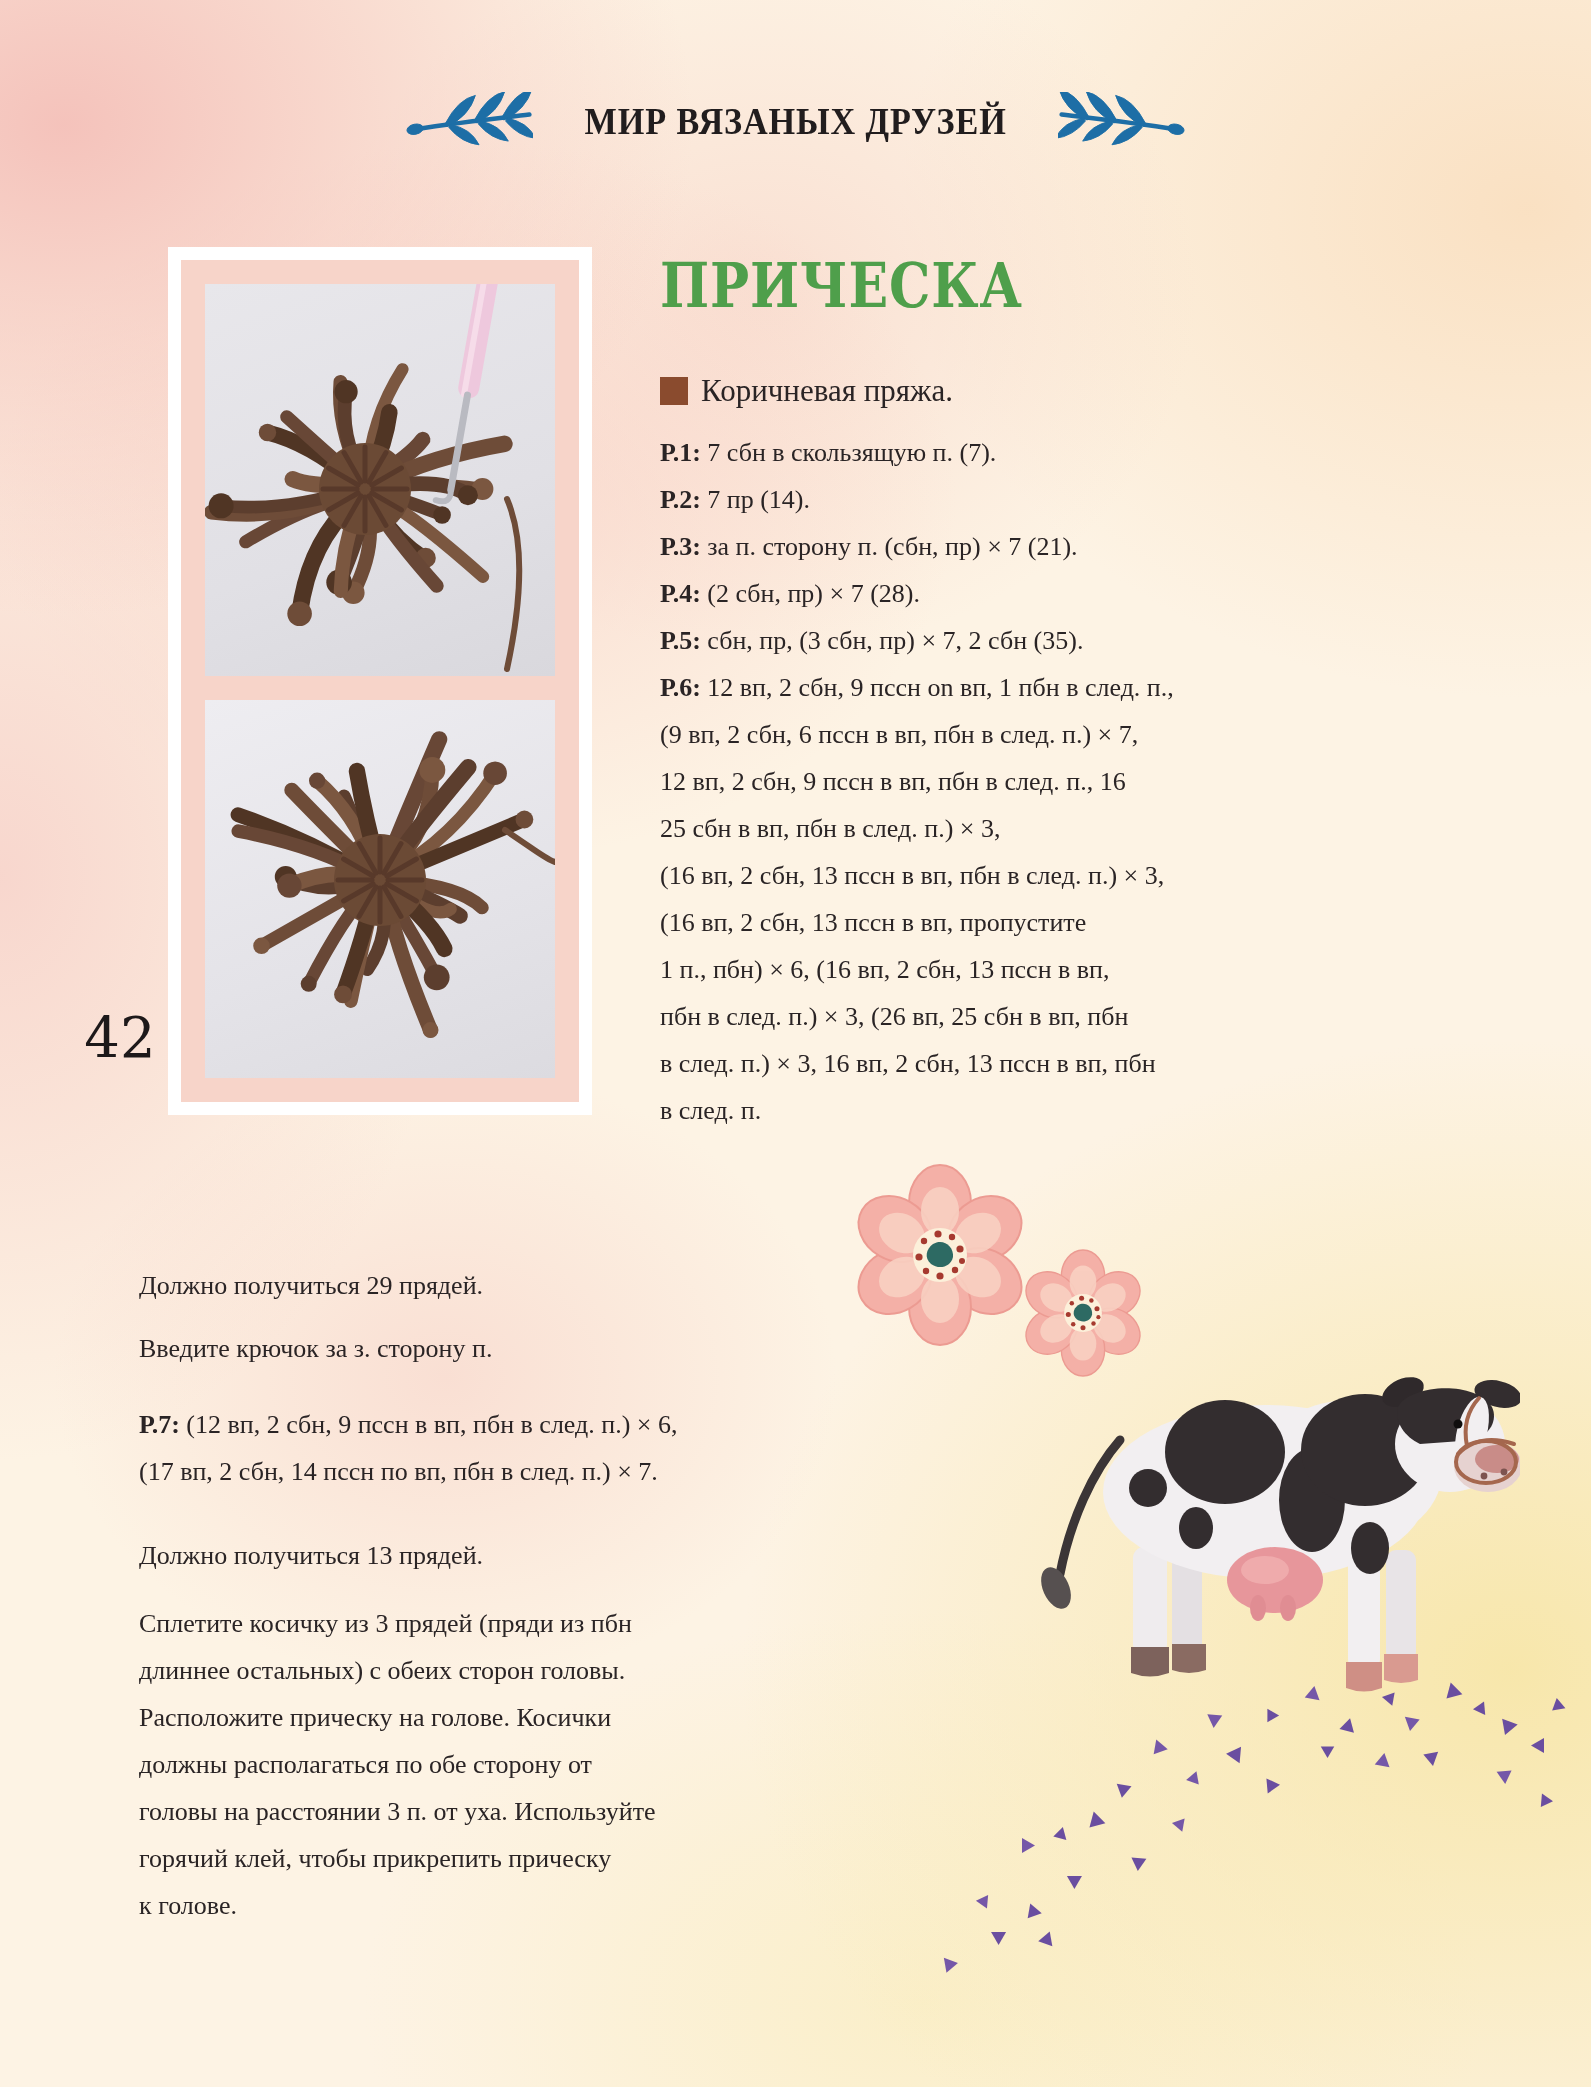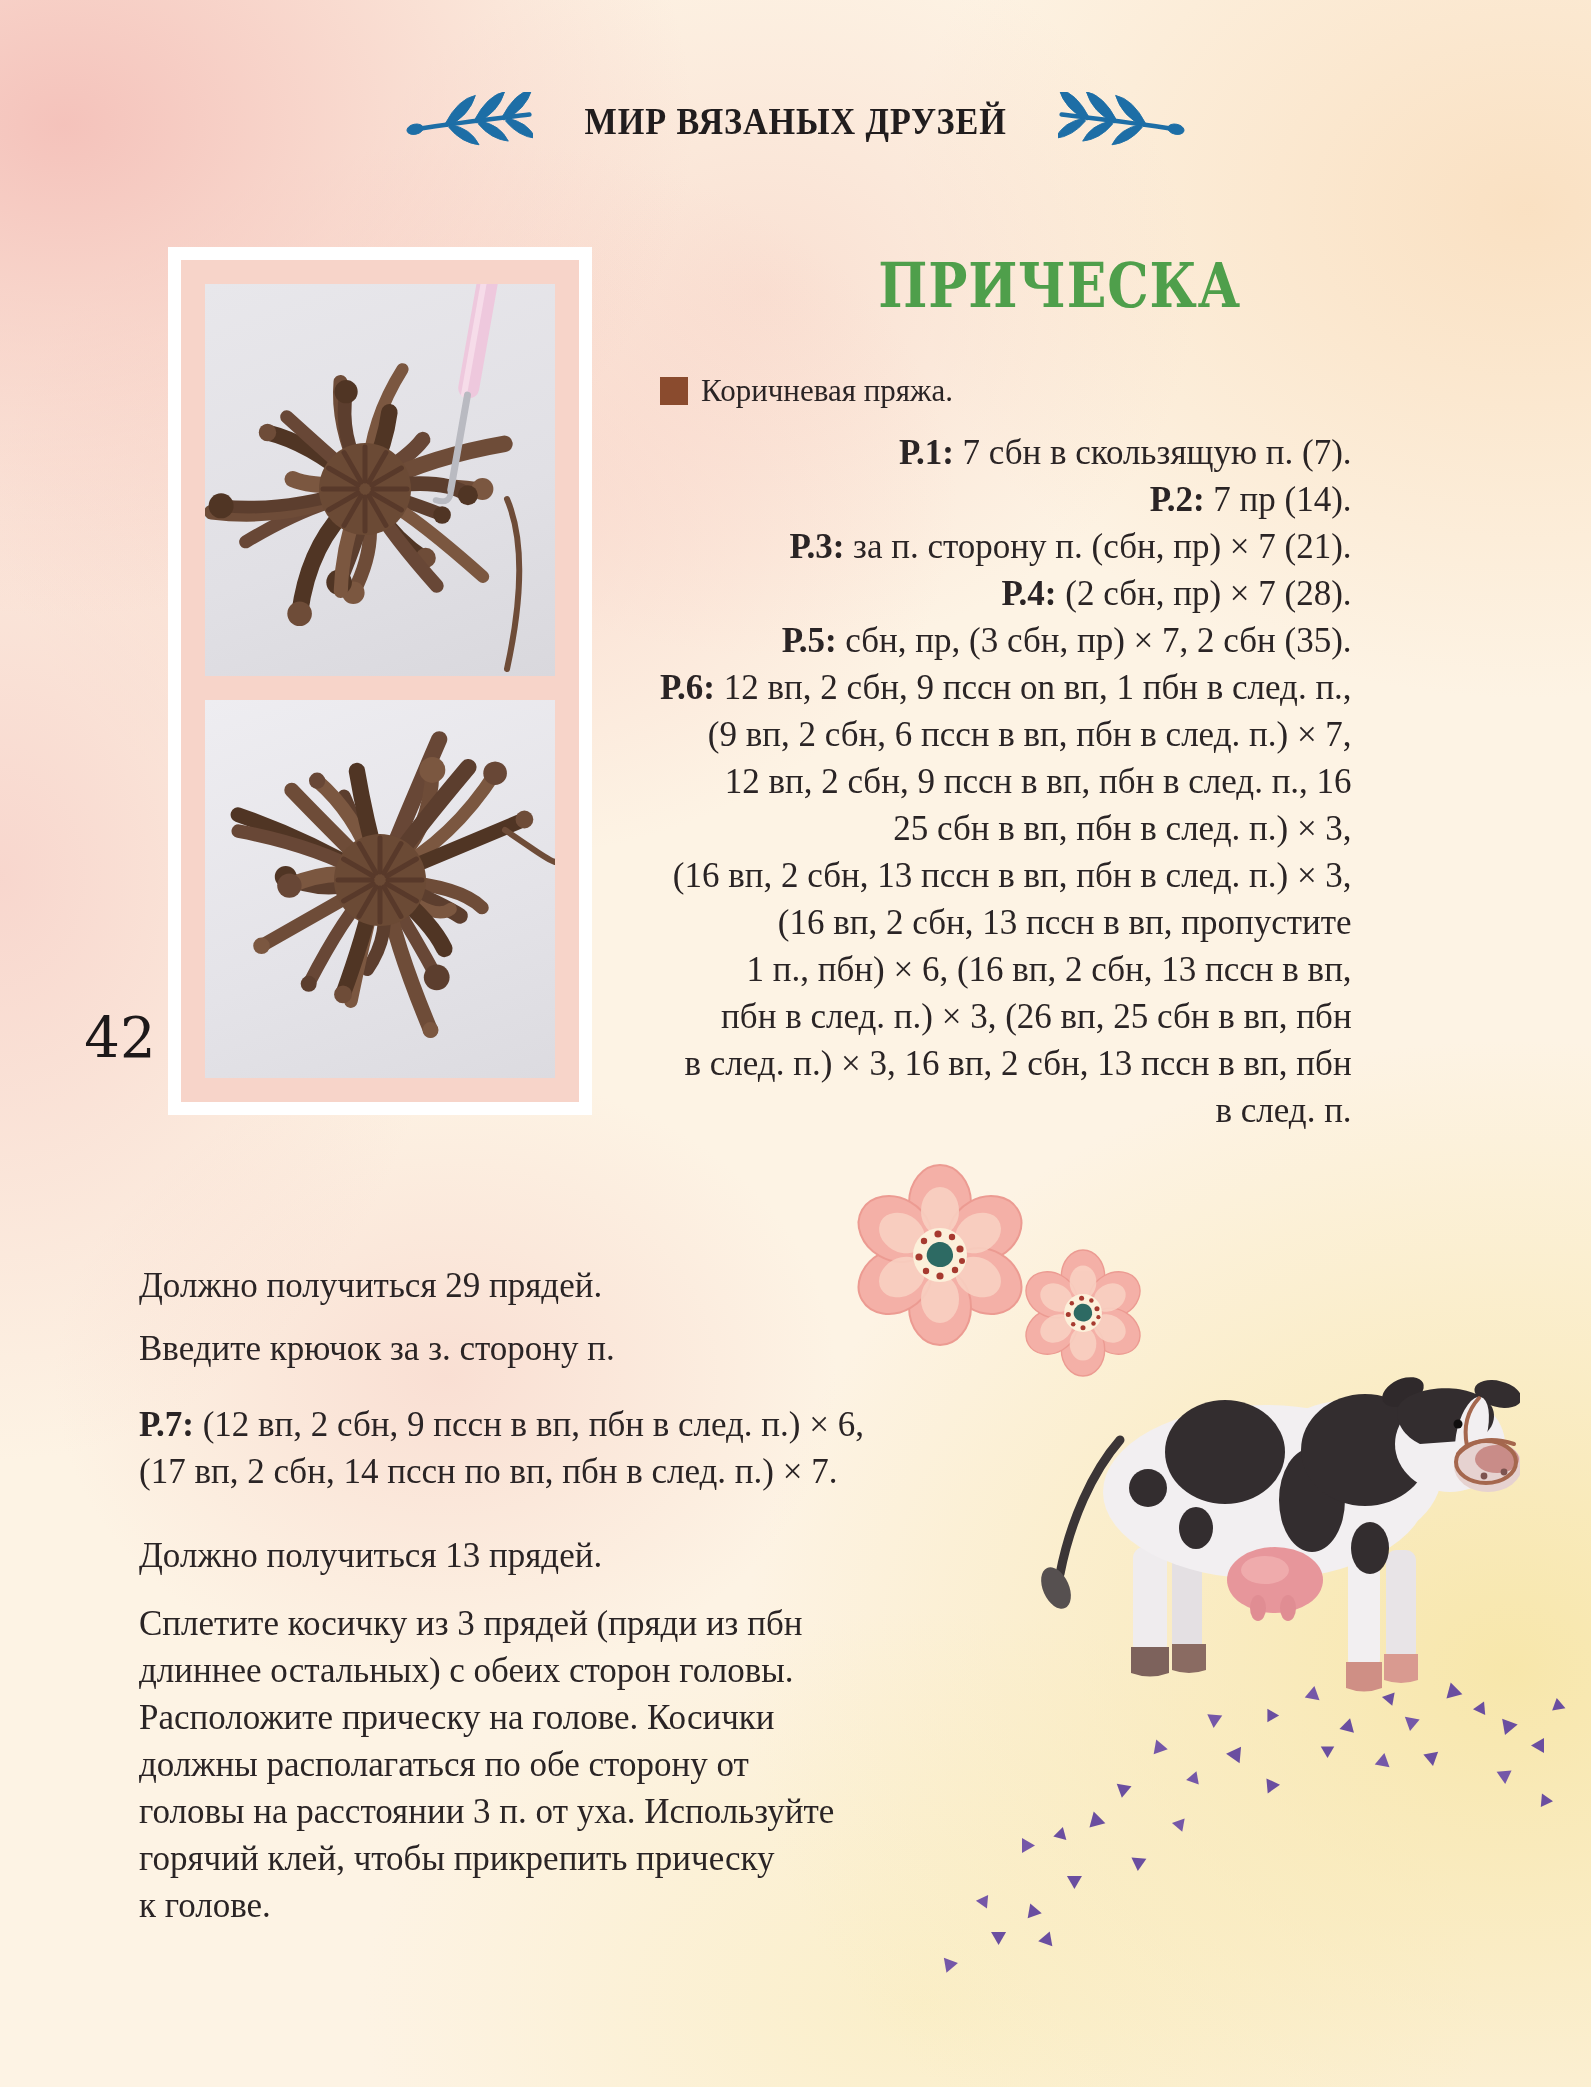--- a/index.html
+++ b/index.html
@@ -25,27 +25,27 @@
   .photo-frame{position:absolute;left:168px;top:247px;width:424px;height:868px;box-sizing:border-box;
     border:13px solid #ffffff;background:#f7d4c9;padding:24px;}
   .photo{position:relative;width:350px;overflow:hidden;}
   .photo1{height:392px;background:linear-gradient(160deg,#e8e7eb 0%,#e1e0e5 60%,#d9d8dd 100%);}
   .photo2{margin-top:24px;height:378px;background:linear-gradient(160deg,#eeedf1 0%,#e4e3e8 60%,#dcdbe0 100%);}
   .photo svg{position:absolute;left:0;top:0;}
 
   .page-number{position:absolute;left:70px;top:1005px;width:100px;text-align:center;
     font-family:"DejaVu Serif",serif;font-weight:400;font-size:56px;color:#1d191a;}
 
-  .content-col{position:absolute;left:660px;top:255px;text-align:right;}
+  .content-col{position:absolute;left:660px;top:255px;}
   .section-title{margin:0;font-family:"DejaVu Serif",serif;font-weight:700;font-size:62px;line-height:62px;
     color:#4f9f4b;letter-spacing:1px;transform:scaleX(.84);transform-origin:left top;white-space:nowrap;}
   .materials-line{margin-top:50px;display:flex;align-items:center;gap:13px;font-size:31px;line-height:47px;white-space:nowrap;}
   .swatch{display:inline-block;width:28px;height:28px;background:#8a4b2e;flex:0 0 auto;}
   .rows{margin-top:15px;}
-  .line{font-size:35px;line-height:47px;white-space:nowrap;}
+  .line{font-size:26px;line-height:47px;white-space:nowrap;}
   .lbl{font-weight:700;}
 
   .notes-col{position:absolute;left:139px;top:1262px;}
   .mt16{margin-top:16px;} .mt29{margin-top:29px;} .mt27{margin-top:37px;} .mt21{margin-top:21px;}
 
   .flowers{position:absolute;left:820px;top:1140px;width:340px;height:260px;}
   .cow{position:absolute;left:1020px;top:1352px;width:500px;height:345px;}
   .confetti{position:absolute;left:0;top:0;width:1591px;height:2087px;pointer-events:none;}
 </style>
 </head>

